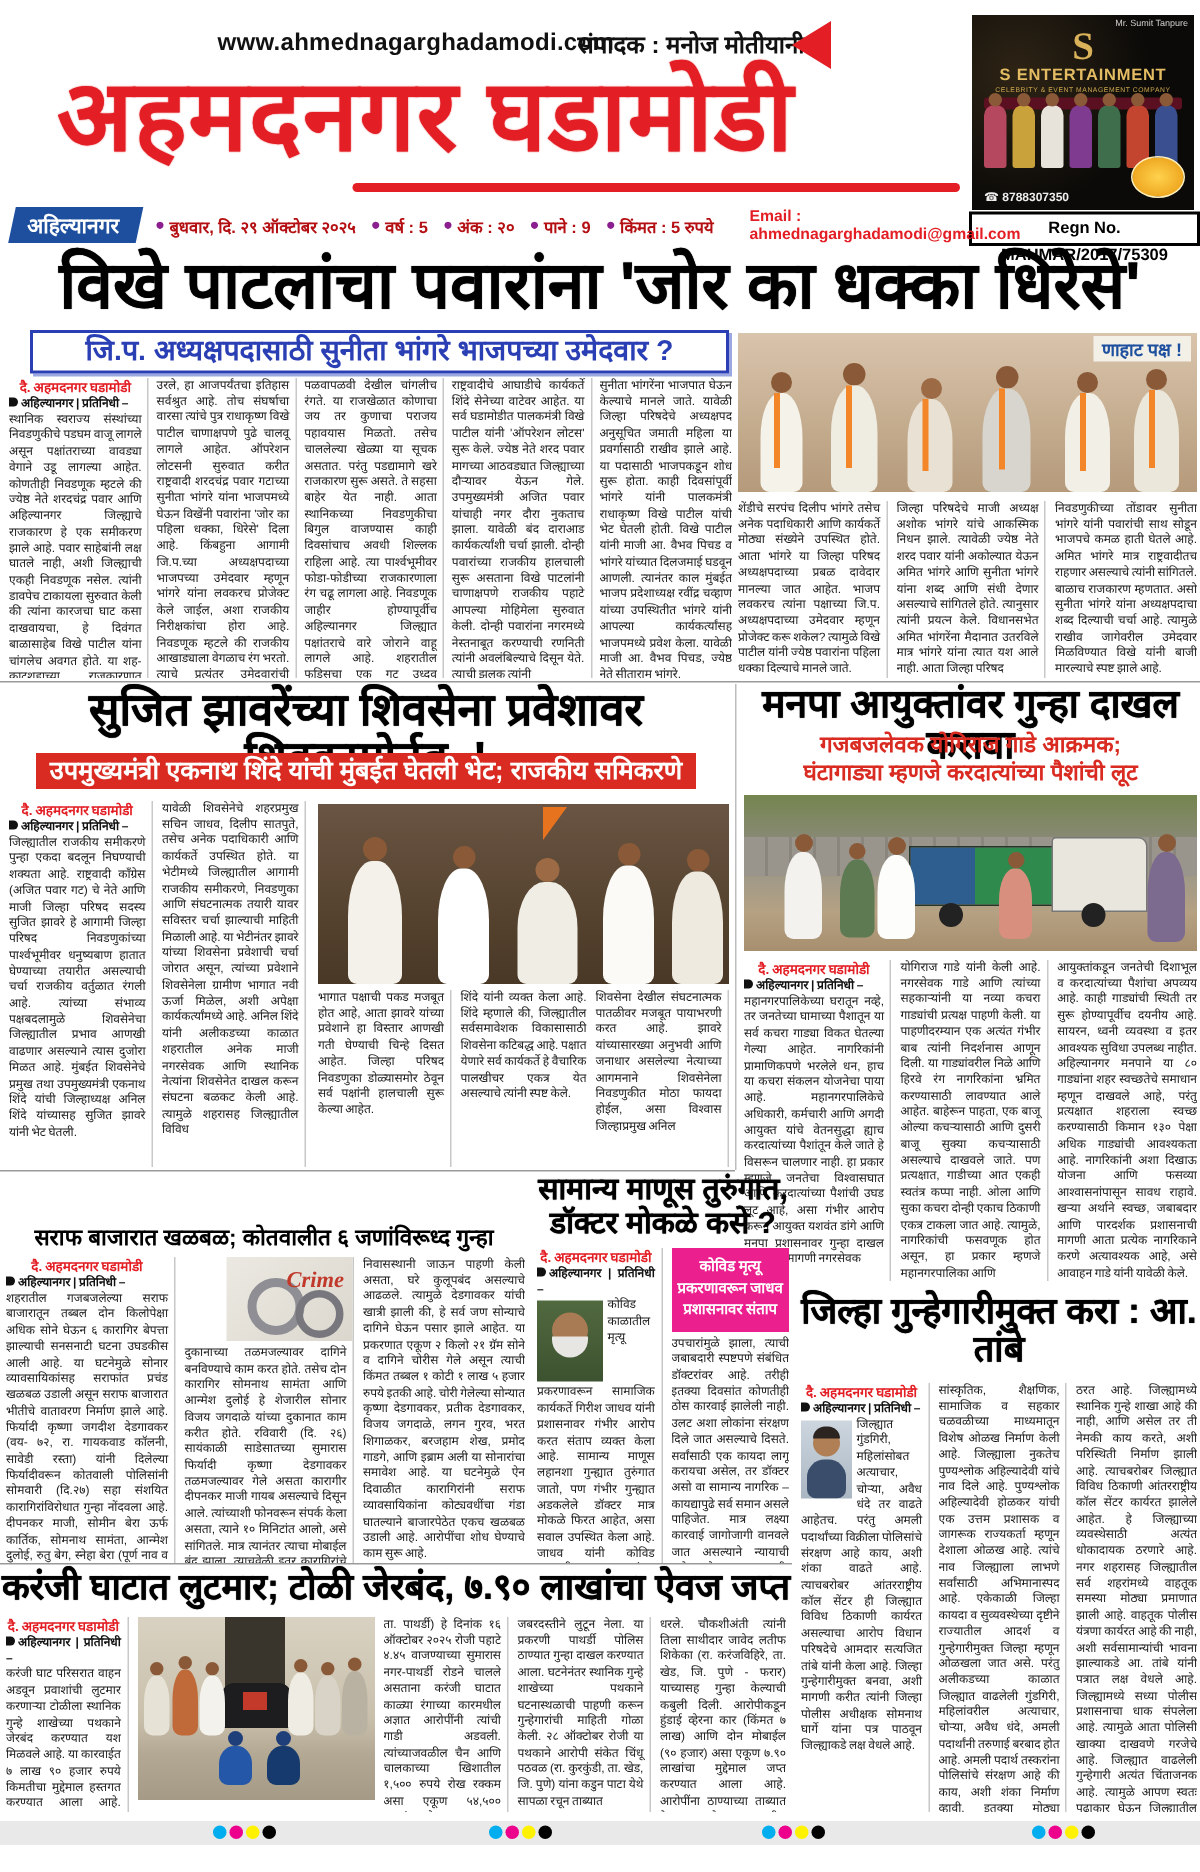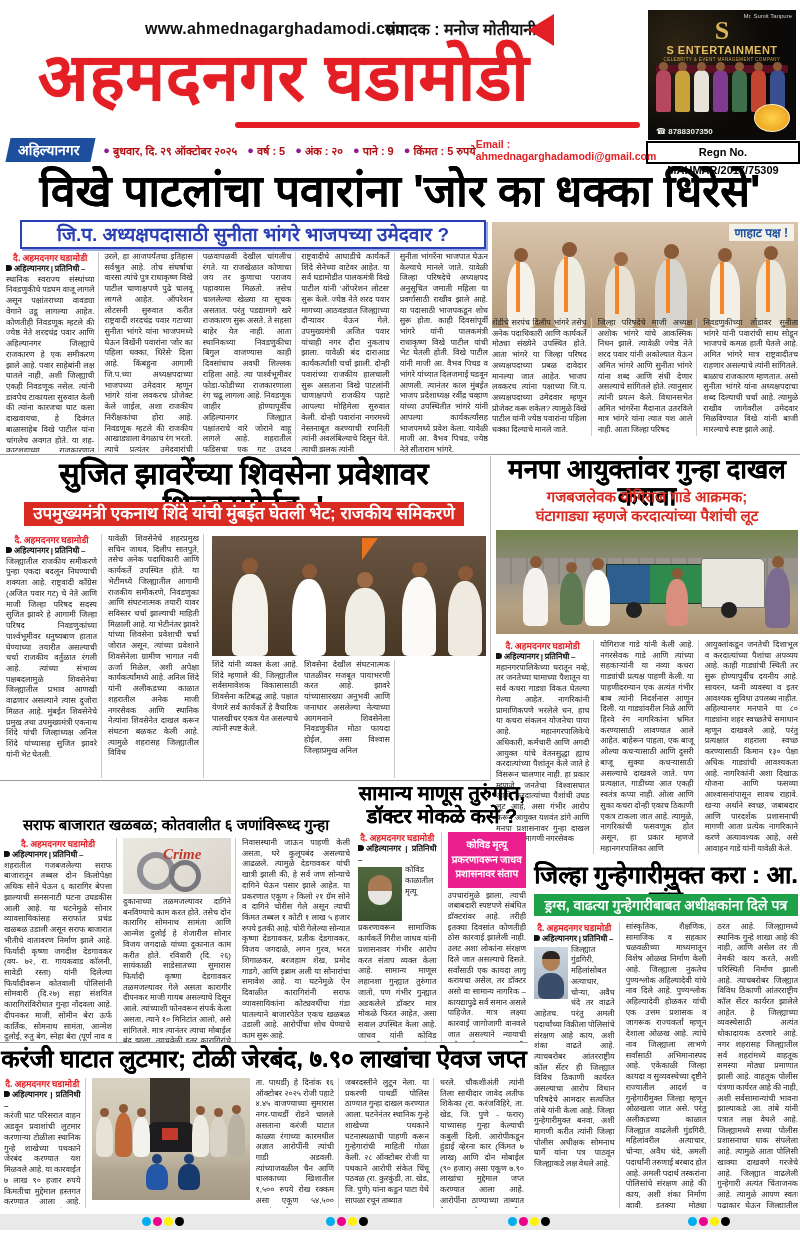--- a/index.html
+++ b/index.html
@@ -84,21 +84,21 @@
     <span class="dl-bullet">●</span>
       <span class="dl-item">बुधवार, दि. २९ ऑक्टोबर २०२५</span>
     <span class="dl-bullet">●</span>
       <span class="dl-item">वर्ष : 5</span>
     <span class="dl-bullet">●</span>
       <span class="dl-item">अंक : २०</span>
     <span class="dl-bullet">●</span>
       <span class="dl-item">पाने : 9</span>
     <span class="dl-bullet">●</span>
       <span class="dl-item">किंमत : 5 रुपये</span>
-    <span class="dl-email" style="margin-left:0;">Email : ahmednagarghadamodi@gmail.com</span>
+    <span class="dl-email" style="margin-left:24px;">Email : ahmednagarghadamodi@gmail.com</span>
   </div>
 </div>
 
 <div class="abs" style="left:0;top:166px;width:800px;height:290px;">
   <div class="abs hl" style="left:4px;top:2px;width:792px;font-size:44px;text-align:center;">विखे पाटलांचा पवारांना 'जोर का धक्का धिरेसे'</div>
   <div class="abs box-blue" style="left:20px;top:54px;width:462px;height:25px;line-height:25px;">जि.प. अध्यक्षपदासाठी सुनीता भांगरे भाजपच्या उमेदवार ?</div>
 
   <div class="ph" style="left:492px;top:56px;width:306px;height:106px;background:linear-gradient(180deg,#d9c4ac 0%,#c5ad90 55%,#b59a7b 100%);">
     <div class="abs" style="right:4px;top:2px;background:#f3f0e8;color:#1d4f9e;font-weight:bold;font-size:12px;padding:0 6px;">णाहाट पक्ष !</div>
     <div class="hd" style="left:22px;top:26px;width:14px;height:14px;"></div>
@@ -126,21 +126,21 @@
       <div class="byline">दै. अहमदनगर घडामोडी</div>
       <div class="reporter"><span class="dot"></span><span>अहिल्यानगर | प्रतिनिधी –</span></div>
       <span>स्थानिक स्वराज्य संस्थांच्या निवडणुकीचे पडघम वाजू लागले असून पक्षांतराच्या वावड्या वेगाने उडू लागल्या आहेत. कोणतीही निवडणूक म्हटले की ज्येष्ठ नेते शरदचंद्र पवार आणि अहिल्यानगर जिल्ह्याचे राजकारण हे एक समीकरण झाले आहे. पवार साहेबांनी लक्ष घातले नाही, अशी जिल्ह्याची एकही निवडणूक नसेल. त्यांनी डावपेच टाकायला सुरुवात केली की त्यांना कारजचा घाट कसा दाखवायचा, हे दिवंगत बाळासाहेब विखे पाटील यांना चांगलेच अवगत होते. या शह-काटशहाच्या राजकारणात पवारांना विखे पाटील कायम पुरून</span>
     </div>
     <div class="col colrule" style="width:92px;height:200px;">उरले, हा आजपर्यंतचा इतिहास सर्वश्रुत आहे. तोच संघर्षाचा वारसा त्यांचे पुत्र राधाकृष्ण विखे पाटील चाणाक्षपणे पुढे चालवू लागले आहेत. ऑपरेशन लोटसनी सुरुवात करीत राष्ट्रवादी शरदचंद्र पवार गटाच्या सुनीता भांगरे यांना भाजपमध्ये घेऊन विखेंनी पवारांना 'जोर का पहिला धक्का, धिरेसे' दिला आहे. किंबहुना आगामी जि.प.च्या अध्यक्षपदाच्या भाजपच्या उमेदवार म्हणून भांगरे यांना लवकरच प्रोजेक्ट केले जाईल, अशा राजकीय निरीक्षकांचा होरा आहे. निवडणूक म्हटले की राजकीय आखाड्याला वेगळाच रंग भरतो. त्याचे प्रत्यंतर उमेदवारांची फोडाफोडी, ऐनवेळी</div>
     <div class="col colrule" style="width:92px;height:200px;">पळवापळवी देखील चांगलीच रंगते. या राजखेळात कोणाचा जय तर कुणाचा पराजय पहावयास मिळतो. तसेच चाललेल्या खेळ्या या सूचक असतात. परंतु पडद्यामागे खरे राजकारण सुरू असते. ते सहसा बाहेर येत नाही. आता स्थानिकच्या निवडणुकीचा बिगुल वाजण्यास काही दिवसांचाच अवधी शिल्लक राहिला आहे. त्या पार्श्वभूमीवर फोडा-फोडीच्या राजकारणाला रंग चढू लागला आहे. निवडणूक जाहीर होण्यापूर्वीच अहिल्यानगर जिल्ह्यात पक्षांतराचे वारे जोराने वाहू लागले आहे. शहरातील फडिसचा एक गट उध्दव बाळासाहेब ठाकरे सेनेत काही महिन्यापूर्वी दाखल झाला. त्यापाठोपाठ जिल्हाभरात</div>
     <div class="col colrule" style="width:92px;height:200px;">राष्ट्रवादीचे आघाडीचे कार्यकर्ते शिंदे सेनेच्या वाटेवर आहेत. या सर्व घडामोडीत पालकमंत्री विखे पाटील यांनी 'ऑपरेशन लोटस' सुरू केले. ज्येष्ठ नेते शरद पवार मागच्या आठवड्यात जिल्ह्याच्या दौऱ्यावर येऊन गेले. उपमुख्यमंत्री अजित पवार यांचाही नगर दौरा नुकताच झाला. यावेळी बंद दाराआड कार्यकर्त्यांशी चर्चा झाली. दोन्ही पवारांच्या राजकीय हालचाली सुरू असताना विखे पाटलांनी चाणाक्षपणे राजकीय पहाटे आपल्या मोहिमेला सुरुवात केली. दोन्ही पवारांना नगरमध्ये नेस्तनाबूत करण्याची रणनिती त्यांनी अवलंबिल्याचे दिसून येते. त्याची झलक त्यांनी</div>
     <div class="col" style="width:92px;height:200px;">सुनीता भांगरेंना भाजपात घेऊन केल्याचे मानले जाते. यावेळी जिल्हा परिषदेचे अध्यक्षपद अनुसूचित जमाती महिला या प्रवर्गासाठी राखीव झाले आहे. या पदासाठी भाजपकडून शोध सुरू होता. काही दिवसांपूर्वी भांगरे यांनी पालकमंत्री राधाकृष्ण विखे पाटील यांची भेट घेतली होती. विखे पाटील यांनी माजी आ. वैभव पिचड व भांगरे यांच्यात दिलजमाई घडवून आणली. त्यानंतर काल मुंबईत भाजप प्रदेशाध्यक्ष रवींद्र चव्हाण यांच्या उपस्थितीत भांगरे यांनी आपल्या कार्यकर्त्यांसह भाजपमध्ये प्रवेश केला. यावेळी माजी आ. वैभव पिचड, ज्येष्ठ नेते सीताराम भांगरे,</div>
   </div>
 
-  <div class="abs" style="left:492px;top:152px;width:306px;height:118px;display:flex;gap:6px;">
+  <div class="abs" style="left:492px;top:168px;width:306px;height:118px;display:flex;gap:6px;">
     <div class="col colrule" style="width:96px;height:118px;">शेंडीचे सरपंच दिलीप भांगरे तसेच अनेक पदाधिकारी आणि कार्यकर्ते मोठ्या संख्येने उपस्थित होते. आता भांगरे या जिल्हा परिषद अध्यक्षपदाच्या प्रबळ दावेदार मानल्या जात आहेत. भाजप लवकरच त्यांना पक्षाच्या जि.प. अध्यक्षपदाच्या उमेदवार म्हणून प्रोजेक्ट करू शकेल? त्यामुळे विखे पाटील यांनी ज्येष्ठ पवारांना पहिला धक्का दिल्याचे मानले जाते.</div>
     <div class="col colrule" style="width:96px;height:118px;">जिल्हा परिषदेचे माजी अध्यक्ष अशोक भांगरे यांचे आकस्मिक निधन झाले. त्यावेळी ज्येष्ठ नेते शरद पवार यांनी अकोल्यात येऊन अमित भांगरे आणि सुनीता भांगरे यांना शब्द आणि संधी देणार असल्याचे सांगितले होते. त्यानुसार त्यांनी प्रयत्न केले. विधानसभेत अमित भांगरेंना मैदानात उतरविले मात्र भांगरे यांना त्यात यश आले नाही. आता जिल्हा परिषद</div>
     <div class="col" style="width:96px;height:118px;">निवडणुकीच्या तोंडावर सुनीता भांगरे यांनी पवारांची साथ सोडून भाजपचे कमळ हाती घेतले आहे. अमित भांगरे मात्र राष्ट्रवादीतच राहणार असल्याचे त्यांनी सांगितले. बाळाच राजकारण म्हणतात. असो सुनीता भांगरे यांना अध्यक्षपदाचा शब्द दिल्याची चर्चा आहे. त्यामुळे राखीव जागेवरील उमेदवार मिळविण्यात विखे यांनी बाजी मारल्याचे स्पष्ट झाले आहे.</div>
   </div>
 </div>
 
 <div class="hrule" style="left:0;top:454px;width:800px;"></div>
 <div class="vrule" style="left:490px;top:456px;height:324px;"></div>
 
 <div class="abs" style="left:0;top:456px;width:488px;height:326px;">
@@ -164,20 +164,21 @@
       <div class="pn" style="left:80px;top:43px;width:34px;height:77px;background:#ffffff;"></div>
     <div class="hd" style="left:145px;top:36px;width:16px;height:16px;background:#9c6a44;"></div>
       <div class="pn" style="left:133px;top:52px;width:40px;height:68px;background:#f0ede4;"></div>
     <div class="hd" style="left:200px;top:26px;width:15px;height:15px;"></div>
       <div class="pn" style="left:190px;top:41px;width:34px;height:79px;background:#fbfaf6;"></div>
     <div class="hd" style="left:246px;top:30px;width:15px;height:15px;"></div>
       <div class="pn" style="left:236px;top:45px;width:34px;height:75px;background:#eeeae0;"></div>
   </div>
 
   <div class="abs" style="left:212px;top:204px;width:274px;height:118px;display:flex;gap:6px;">
+    <div class="col colrule" style="width:86px;height:118px;">भागात पक्षाची पकड मजबूत होत आहे, आता झावरे यांच्या प्रवेशाने हा विस्तार आणखी गती घेण्याची चिन्हे दिसत आहेत. जिल्हा परिषद निवडणुका डोळ्यासमोर ठेवून सर्व पक्षांनी हालचाली सुरू केल्या आहेत.</div>
     <div class="col" style="width:86px;height:118px;">शिंदे यांनी व्यक्त केला आहे. शिंदे म्हणाले की, जिल्ह्यातील सर्वसमावेशक विकासासाठी शिवसेना कटिबद्ध आहे. पक्षात येणारे सर्व कार्यकर्ते हे वैचारिक पालखीचर एकत्र येत असल्याचे त्यांनी स्पष्ट केले.</div>
     <div class="col colrule" style="width:86px;height:118px;">शिवसेना देखील संघटनात्मक पातळीवर मजबूत पायाभरणी करत आहे. झावरे यांच्यासारख्या अनुभवी आणि जनाधार असलेल्या नेत्याच्या आगमनाने शिवसेनेला निवडणुकीत मोठा फायदा होईल, असा विश्वास जिल्हाप्रमुख अनिल</div>
   </div>
 </div>
 
 <div class="abs" style="left:494px;top:456px;width:306px;height:402px;">
   <div class="abs hl" style="left:0;top:0;width:306px;font-size:26px;text-align:center;">मनपा आयुक्तांवर गुन्हा दाखल करावा</div>
   <div class="abs sub-red" style="left:0;top:32px;width:306px;">
     <div>गजबजलेवक योगिराज गाडे आक्रमक;</div>
     <div>घंटागाड्या म्हणजे करदात्यांच्या पैशांची लूट</div>
@@ -216,21 +217,21 @@
 
 <div class="abs" style="left:0;top:782px;width:352px;height:262px;">
   <div class="abs sub-black" style="left:0;top:32px;width:352px;text-align:center;">सराफ बाजारात खळबळ; कोतवालीत ६ जणांविरूध्द गुन्हा</div>
   <div class="abs" style="left:4px;top:56px;width:346px;height:204px;display:flex;gap:6px;">
     <div class="col colrule" style="width:110px;height:204px;">
       <div class="byline">दै. अहमदनगर घडामोडी</div>
       <div class="reporter"><span class="dot"></span><span>अहिल्यानगर | प्रतिनिधी –</span></div>
       <span>शहरातील गजबजलेल्या सराफ बाजारातून तब्बल दोन किलोपेक्षा अधिक सोने घेऊन ६ कारागिर बेपत्ता झाल्याची सनसनाटी घटना उघडकीस आली आहे. या घटनेमुळे सोनार व्यावसायिकांसह सराफांत प्रचंड खळबळ उडाली असून सराफ बाजारात भीतीचे वातावरण निर्माण झाले आहे. फिर्यादी कृष्णा जगदीश देडगावकर (वय- ७२, रा. गायकवाड कॉलनी, सावेडी रस्ता) यांनी दिलेल्या फिर्यादीवरून कोतवाली पोलिसांनी सोमवारी (दि.२७) सहा संशयित कारागिरांविरोधात गुन्हा नोंदवला आहे. दीपनकर माजी, सोमीन बेरा ऊर्फ कार्तिक, सोमनाथ सामंता, आन्मेश दुलोई, रुतु बेग, स्नेहा बेरा (पूर्ण नाव व पत्ता माहित नाही), हे कारागिर देडगावकर बंधूंचे 'देडगायकर ज्वेलर्स' नावाचे</span>
     </div>
     <div class="col colrule" style="width:110px;height:204px;">
-      <div class="ph" style="position:relative;width:108px;height:56px;background:linear-gradient(135deg,#ece9e2 0%,#d8d4ca 100%);margin-bottom:3px;">
+      <div class="ph" style="position:relative;width:108px;height:56px;background:linear-gradient(135deg,#ece9e2 0%,#d8d4ca 100%);margin-bottom:3px;margin-left:28px;">
         <div class="abs" style="left:14px;top:14px;width:26px;height:26px;border:6px solid #8e8e94;border-radius:50%;"></div>
         <div class="abs" style="left:46px;top:22px;width:22px;height:22px;border:5px solid #77777d;border-radius:50%;"></div>
         <div class="abs" style="left:40px;top:6px;color:#c0392b;font-weight:bold;font-style:italic;font-size:15px;font-family:'Liberation Serif','DejaVu Serif',serif;">Crime</div>
       </div>
       <span>दुकानाच्या तळमजल्यावर दागिने बनविण्याचे काम करत होते. तसेच दोन कारागिर सोमनाथ सामंता आणि आन्मेश दुलोई हे शेजारील सोनार विजय जगदाळे यांच्या दुकानात काम करीत होते. रविवारी (दि. २६) सायंकाळी साडेसातच्या सुमारास फिर्यादी कृष्णा देडगावकर तळमजल्यावर गेले असता कारागीर दीपनकर माजी गायब असल्याचे दिसून आले. त्यांच्याशी फोनवरून संपर्क केला असता, त्याने १० मिनिटांत आलो, असे सांगितले. मात्र त्यानंतर त्याचा मोबाईल बंद झाला. त्याचवेळी इतर कारागिरांचे मोबाईलही बंद लागल्याने संशय अधिक बळावला. पुढील चौकशीत या कारागिरांच्या</span>
     </div>
     <div class="col" style="width:110px;height:204px;">निवासस्थानी जाऊन पाहणी केली असता, घरे कुलूपबंद असल्याचे आढळले. त्यामुळे देडगावकर यांची खात्री झाली की, हे सर्व जण सोन्याचे दागिने घेऊन पसार झाले आहेत. या प्रकरणात एकूण २ किलो २१ ग्रॅम सोने व दागिने चोरीस गेले असून त्याची किंमत तब्बल १ कोटी १ लाख ५ हजार रुपये इतकी आहे. चोरी गेलेल्या सोन्यात कृष्णा देडगावकर, प्रतीक देडगावकर, विजय जगदाळे, लगन गुरव, भरत शिगाळकर, बरजहाम शेख, प्रमोद गाडगे, आणि इब्राम अली या सोनारांचा समावेश आहे. या घटनेमुळे ऐन दिवाळीत कारागिरांनी सराफ व्यावसायिकांना कोट्यवधींचा गंडा घातल्याने बाजारपेठेत एकच खळबळ उडाली आहे. आरोपींचा शोध घेण्याचे काम सुरू आहे.</div>
   </div>
 </div>
 
@@ -251,21 +252,20 @@
     </div>
     <div class="col" style="width:81px;height:210px;">
       <div class="box-pink" style="margin-bottom:3px;">कोविड मृत्यू प्रकरणावरून जाधव प्रशासनावर संताप</div>
       <span>उपचारांमुळे झाला, त्याची जबाबदारी स्पष्टपणे संबंधित डॉक्टरांवर आहे. तरीही इतक्या दिवसांत कोणतीही ठोस कारवाई झालेली नाही. उलट अशा लोकांना संरक्षण दिले जात असल्याचे दिसते. सर्वांसाठी एक कायदा लागू करायचा असेल, तर डॉक्टर असो वा सामान्य नागरिक – कायद्यापुढे सर्व समान असले पाहिजेत. मात्र लक्ष्या कारवाई जागोजागी वानवले जात असल्याने न्यायाची अपेक्षा कोणाकडून करायची, असा संतप्त सवालही त्यांनी प्रशासनाला विचारला आहे.</span>
     </div>
   </div>
 </div>
 
 <div class="abs" style="left:532px;top:860px;width:268px;height:352px;">
   <div class="abs hl" style="left:0;top:2px;width:268px;font-size:24px;text-align:center;">जिल्हा गुन्हेगारीमुक्त करा : आ. तांबे</div>
-  <div class="abs box-green" style="left:2px;top:34px;width:264px;height:22px;line-height:22px;">ड्रग्स, वाढत्या गुन्हेगारीबाबत अधीक्षकांना दिले पत्र</div>
   <div class="abs" style="left:2px;top:62px;width:264px;height:286px;display:flex;gap:6px;">
     <div class="col colrule" style="width:84px;height:286px;">
       <div class="byline">दै. अहमदनगर घडामोडी</div>
       <div class="reporter"><span class="dot"></span><span>अहिल्यानगर | प्रतिनिधी –</span></div>
       <div class="ph" style="position:relative;width:34px;height:52px;background:linear-gradient(180deg,#cdd6df,#aab6c2);float:left;margin:2px 3px 2px 0;">
         <div class="hd" style="left:8px;top:6px;width:18px;height:18px;background:#b07f55;"></div>
         <div class="abs" style="left:8px;top:4px;width:18px;height:8px;background:#2b2420;border-radius:9px 9px 0 0;"></div>
         <div class="pn" style="left:4px;top:26px;width:26px;height:26px;background:#3a4d6b;"></div>
       </div>
       <span>जिल्ह्यात गुंडगिरी, महिलांसोबत अत्याचार, चोऱ्या, अवैध धंदे तर वाढते आहेतच. परंतु अमली पदार्थांच्या विक्रीला पोलिसांचे संरक्षण आहे काय, अशी शंका वाढते आहे. त्याचबरोबर आंतरराष्ट्रीय कॉल सेंटर ही जिल्ह्यात विविध ठिकाणी कार्यरत असल्याचा आरोप विधान परिषदेचे आमदार सत्यजित तांबे यांनी केला आहे. जिल्हा गुन्हेगारीमुक्त बनवा, अशी मागणी करीत त्यांनी जिल्हा पोलीस अधीक्षक सोमनाथ घार्गे यांना पत्र पाठवून जिल्ह्याकडे लक्ष वेधले आहे.</span>

